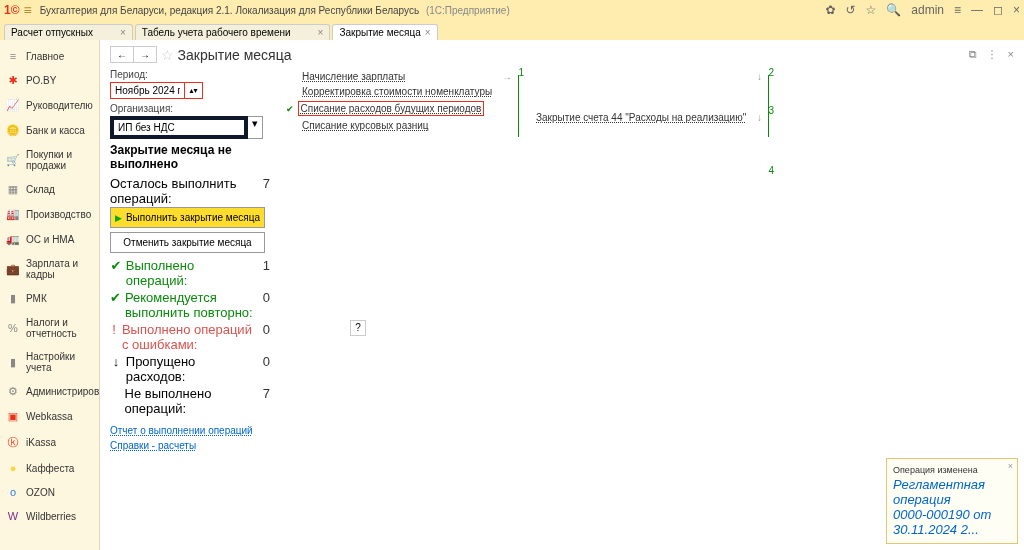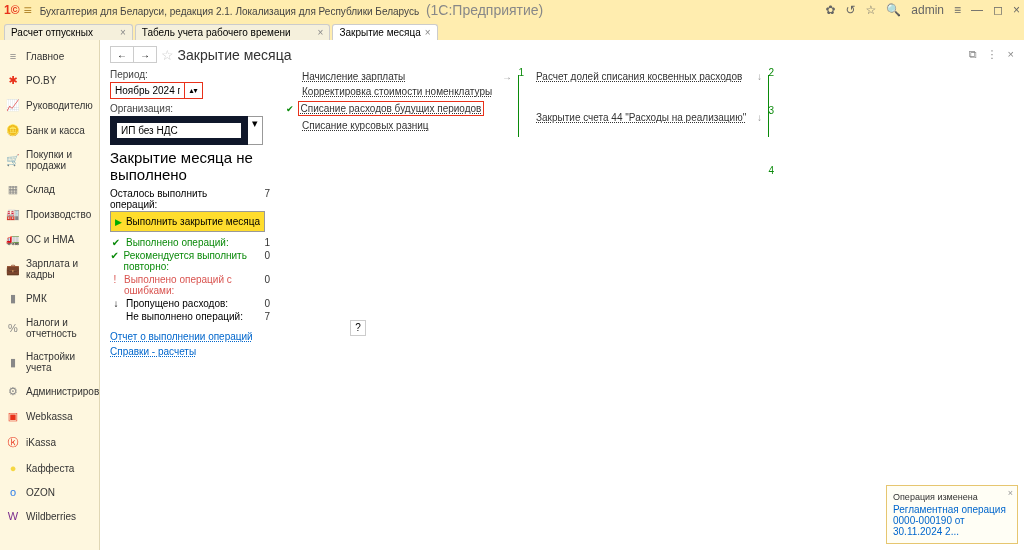--- a/index.html
+++ b/index.html
@@ -3,21 +3,21 @@
 <meta charset="utf-8">
 <style>
 * { box-sizing: border-box; margin: 0; padding: 0; }
 body { font-family: Arial, sans-serif; font-size: 11px; background: #fff; width: 1024px; height: 550px; overflow: hidden; position: relative; }
 
 
 .titlebar { background: #ffedaf; height: 20px; display: flex; align-items: center; padding: 0 4px; }
 .titlebar .logo { color: #e8311a; font-size: 12px; font-weight: bold; margin-right: 4px; }
 .titlebar .menu-icon { color: #b5892f; font-size: 14px; margin-right: 8px; cursor: pointer; }
 .titlebar .title { color: #444; flex: 1; font-size: 10px; }
-.titlebar .sys { color: #888; font-size: 14px; margin-left: 4px; }
+.titlebar .sys { color: #888; font-size: 10px; margin-left: 4px; }
 .titlebar .right { display: flex; gap: 10px; align-items: center; color: #666; }
 .titlebar .right span { cursor: pointer; font-size: 12px; }
 
 
 .tabbar { background: #ffedaf; height: 20px; display: flex; align-items: flex-end; padding: 0 4px; }
 .tabbar .tab { background: #fff; border: 1px solid #ccc; border-bottom: none; padding: 2px 6px; font-size: 10px; margin-right: 2px; display: flex; align-items: center; gap: 4px; border-radius: 3px 3px 0 0; }
 .tabbar .tab .x { color: #888; cursor: pointer; }
 .tabbar .tab.inactive { background: #f5f0dc; gap: 27px; }
 
 
@@ -32,63 +32,63 @@
 .content { flex: 1; padding: 6px 10px; position: relative; }
 .content-header { display: flex; align-items: center; gap: 4px; margin-bottom: 6px; }
 .content-header .nav-btn { border: 1px solid #ccc; padding: 2px 6px; background: #fff; cursor: pointer; font-size: 10px; }
 .content-header .star { color: #ccc; font-size: 14px; }
 .content-header .title { font-size: 14px; color: #333; }
 .content-header .right-icons { margin-left: auto; display: flex; gap: 10px; color: #888; cursor: pointer; }
 
 .form-row { margin-bottom: 4px; }
 .form-label { color: #444; display: block; margin-bottom: 2px; font-size: 10px; }
 .form-input { display: flex; }
-.form-input input, .form-input select { border: 7px solid #0f172a; padding: 2px 4px; font-size: 10px; }
+.form-input input, .form-input select { border: 4px solid #0f172a; padding: 2px 4px; font-size: 10px; }
 .form-input.red input { border: 1px solid #e8311a; width: 75px; }
 .form-input.red .spin { border: 1px solid #e8311a; border-left: none; width: 18px; font-size: 8px; display: flex; flex-direction: column; justify-content: center; align-items: center; }
 .form-input .dd { border: 1px solid #999; border-left: none; padding: 0 4px; cursor: pointer; }
 
 .two-col { display: flex; gap: 16px; }
 .left-col { width: 160px; }
 .right-col { flex: 1; }
 
 .btn { width: 155px; padding: 4px; text-align: center; border: 1px solid #999; margin-bottom: 4px; cursor: pointer; font-size: 10px; }
 .btn.yellow { background: #ffdd2d; display: flex; align-items: center; justify-content: center; gap: 4px; }
 .btn.yellow .play { color: #0a0; font-size: 9px; }
 .btn.grey { background: #fff; }
 
-.status-line { display: flex; justify-content: space-between; font-size: 10px; padding: 1px 0; }
+.status-line { display: flex; justify-content: space-between; font-size: 13px; padding: 1px 0; }
 .status-line .val { color: #333; width: 14px; text-align: right; }
 .status-line.green { color: #0a8a0a; }
 .status-line.red { color: #d9534f; }
 .status-line .ic { width: 12px; text-align: center; }
 
 .link { color: #0066cc; text-decoration: underline dotted; cursor: pointer; font-size: 10px; }
 .link.dark { color: #333; }
 
-.bold-notice { font-weight: normal; margin-bottom: 4px; font-size: 15px; }
+.bold-notice { font-weight: bold; margin-bottom: 4px; font-size: 12px; }
 
 .stages { display: flex; gap: 20px; }
 .stage-col { width: 230px; position: relative; }
 .stage-num { position: absolute; right: -8px; top: -2px; color: #0a8a0a; font-size: 10px; }
 .stage-num.mid { top: 36px; }
 .stage-col .divider { position: absolute; right: -3px; top: 6px; bottom: 6px; width: 1px; background: #0a8a0a; }
 .stage-col .row { padding: 2px 0; display: flex; align-items: center; gap: 4px; }
 .stage-col .row .arrow { color: #999; margin-left: auto; margin-right: 4px; font-size: 10px; }
 .highlight-red { border: 1px solid #e8311a; padding: 1px 2px; }
 .check { color: #0a8a0a; font-size: 9px; }
 .down-arrow { color: #999; font-size: 11px; }
 
 .q-btn { position: absolute; left: 250px; top: 280px; border: 1px solid #ccc; width: 16px; height: 16px; text-align: center; cursor: pointer; background: #fff; font-size: 10px; line-height: 14px; }
 
 
 .notif { position: absolute; right: 6px; bottom: 6px; width: 132px; border: 1px solid #e6c670; background: #fffef5; padding: 6px; font-size: 9px; }
 .notif .close { position: absolute; right: 4px; top: 2px; color: #999; cursor: pointer; }
 .notif .title { color: #333; margin-bottom: 2px; }
-.notif .link { color: #0066cc; font-size: 10px; text-decoration: none; }
+.notif .link { color: #0066cc; font-size: 13px; text-decoration: none; font-style: italic; }
 </style>
 </head>
 <body>
 
 <div class="titlebar">
   <span class="logo">1©</span>
   <span class="menu-icon">≡</span>
   <span class="title"><span>Бухгалтерия для Беларуси, редакция 2.1. Локализация для Республики Беларусь</span> <span class="sys">(1С:Предприятие)</span></span>
   <div class="right">
     <span>✿</span>
@@ -227,20 +227,21 @@
         </div>
         <div class="bold-notice">Закрытие месяца не выполнено</div>
         <div class="status-line">
             <span>Осталось выполнить операций:</span>
             <span class="val">7</span>
           </div>
         <div class="btn yellow">
             <span class="play">▶</span>
             <span>Выполнить закрытие месяца</span>
           </div>
+        <div class="btn grey">Отменить закрытие месяца</div>
         <div id="status-list">
             <div class="status-line green">
               <span style="display:flex;gap:4px">
                 <span class="ic">✔</span>
                 <span>Выполнено операций:</span>
               </span>
               <span class="val">1</span>
             </div>
             <div class="status-line green">
               <span style="display:flex;gap:4px">
@@ -298,21 +299,20 @@
               <div class="row">
                 <span style="width:12px"></span>
                 <span class="link dark">Списание курсовых разниц</span>
               </div>
             </div>
           <div class="stage-col" id="stage2">
             <span class="stage-num">2</span>
             <span class="stage-num mid">3</span>
             <div class="divider"></div>
           <div class="row">
-                <span class="link dark">Расчет долей списания косвенных расходов</span>
                 <span class="arrow down-arrow">↓</span>
               </div>
               <div style="height: 26px;"></div>
               <div class="row">
                 <span class="link dark">Закрытие счета 44 "Расходы на реализацию"</span>
                 <span class="arrow down-arrow">↓</span>
               </div>
               <div style="height: 18px;"></div>
               <span class="stage-num" style="top: 96px;">4</span>
             </div>

